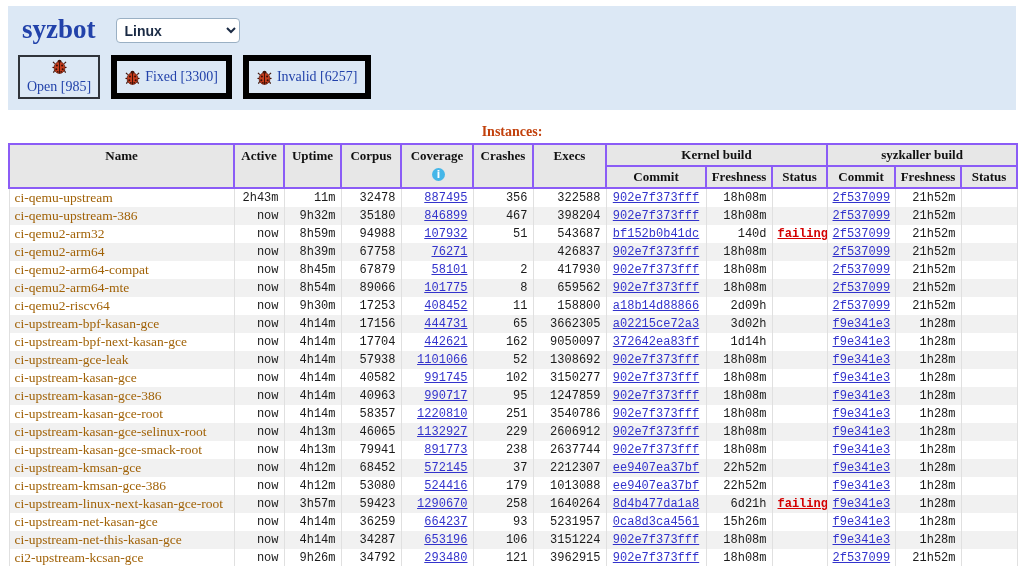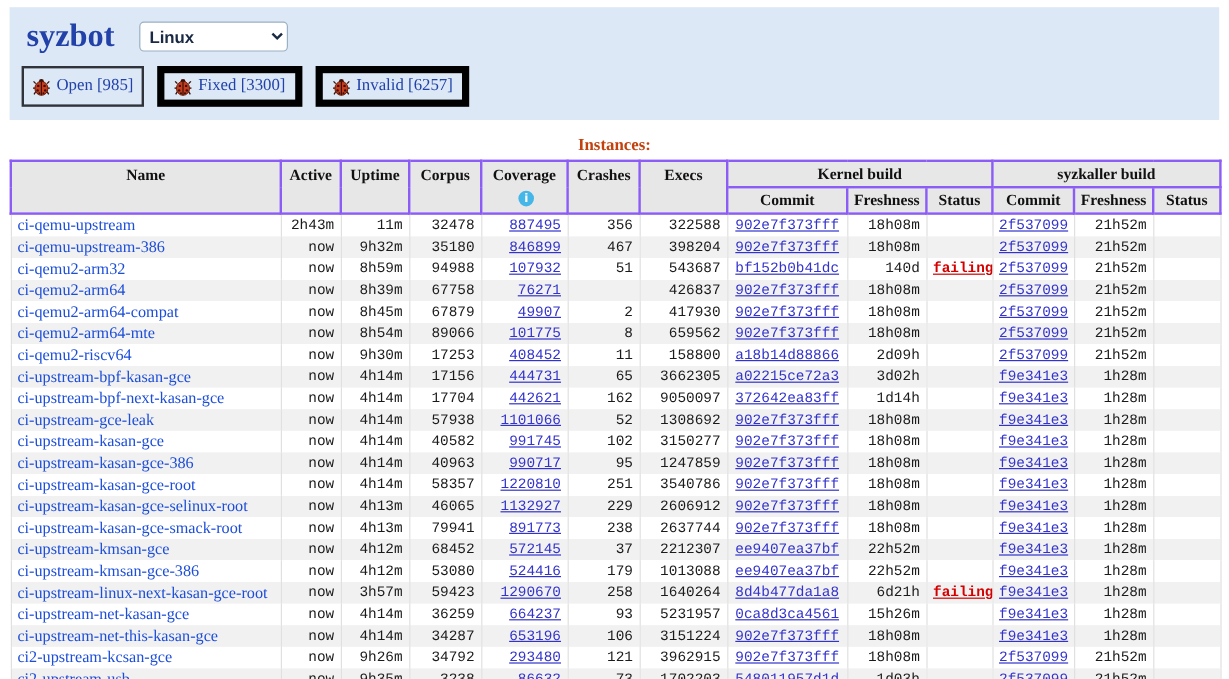--- a/index.html
+++ b/index.html
@@ -32,21 +32,21 @@
   .nav .sep { color:#3d5f9f; margin:0 4px; }
 
   .band-buttons { margin-top:11px; display:flex; gap:11px; padding-left:2px; }
   .cap-btn {
     display:inline-flex; align-items:center; gap:5px;
     background:transparent; cursor:pointer;
     font-family:"Liberation Serif", serif; font-size:14px;
     color:#2242aa;
     border:6px solid #000000; padding:3px 8px;
   }
-  .cap-btn.selected { border:2px solid #30343a; padding:2px 7px; }
+  .cap-btn.selected { border:2px solid #30343a; padding:2px 7px;flex-direction:column; }
   .bug { width:15px; height:15px; display:inline-block; }
 
   
   .caption {
     text-align:center; font-weight:bold; font-size:14px;
     color:#c2410c; margin:14px 0 3px 0;
   }
 
   
   table.instances {
@@ -58,21 +58,21 @@
     background:#e7e7e7; border:2px solid #8b5cf6;
     font-size:13px; font-weight:bold; color:#111;
     padding:2px 4px; text-align:center;
   }
   th.span2 { vertical-align:top; padding-top:3px; }
   td {
     border-left:1px solid #e0e0e0; border-right:1px solid #e0e0e0;
     padding:1px 5px; height:18px; white-space:nowrap; overflow:hidden;
   }
   tbody tr:nth-child(even) td { background:#f1f1f1; }
-  td.name { font-size:13.5px; color:#1d4ed8; text-align:left; }
+  td.name { font-size:13.5px; color:#a16207; text-align:left; }
   td.mono, .mono {
     font-family:"Liberation Mono", monospace;
     font-size:12px; color:#1a1a1a;
   }
   td.right { text-align:right; }
   td.center { text-align:center; }
   a.cell-link {
     color:#3333cc; text-decoration:underline; cursor:pointer;
     font-family:"Liberation Mono", monospace; font-size:12px;
   }
@@ -266,21 +266,21 @@
         <td class="mono center"></td>
         <td class="mono center"><a class="cell-link">2f537099</a></td>
         <td class="mono right">21h52m</td>
         <td class="mono center"></td>
       </tr>
       <tr>
         <td class="name">ci-qemu2-arm64-compat</td>
         <td class="mono right">now</td>
         <td class="mono right">8h45m</td>
         <td class="mono right">67879</td>
-        <td class="mono right"><a class="cell-link">49907</a></td>
+        <td class="mono right"><a class="cell-link">58101</a></td>
         <td class="mono right">2</td>
         <td class="mono right">417930</td>
         <td class="mono center"><a class="cell-link">902e7f373fff</a></td>
         <td class="mono right">18h08m</td>
         <td class="mono center"></td>
         <td class="mono center"><a class="cell-link">2f537099</a></td>
         <td class="mono right">21h52m</td>
         <td class="mono center"></td>
       </tr>
       <tr>

